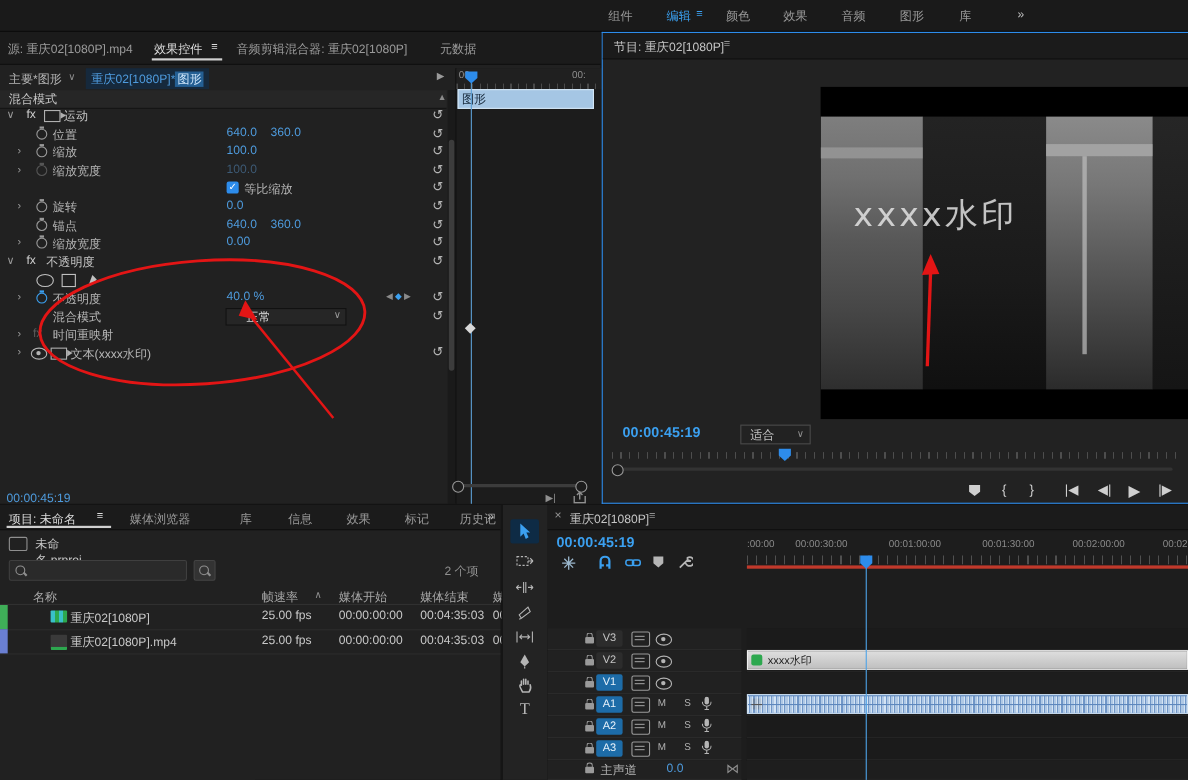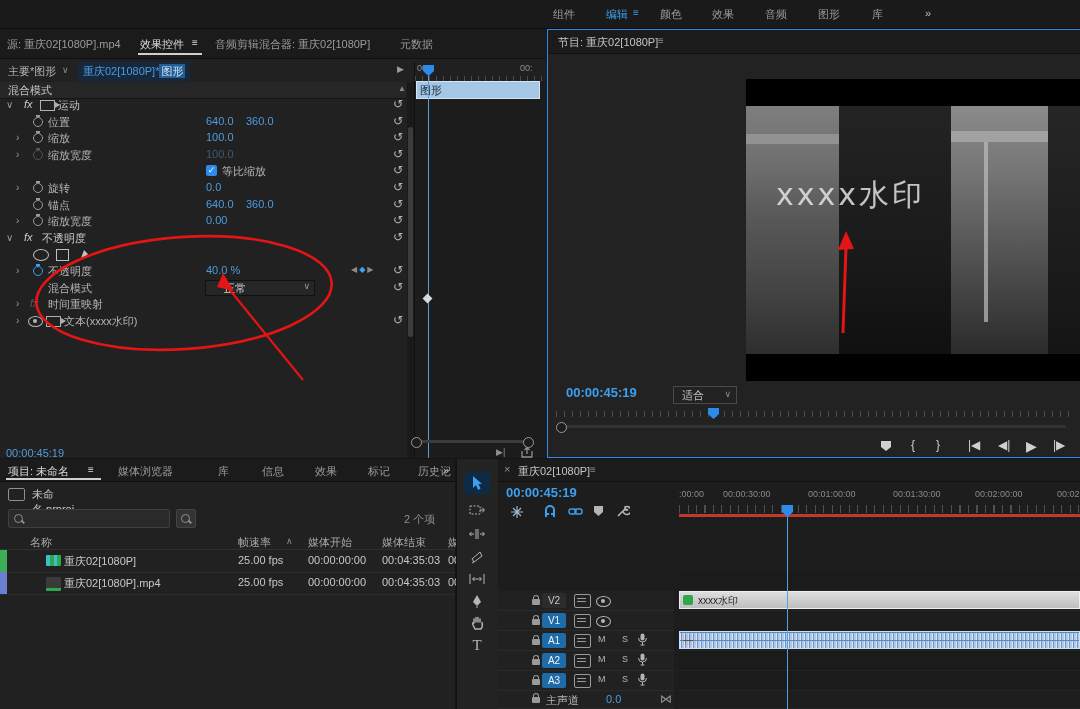--- a/index.html
+++ b/index.html
@@ -20,21 +20,21 @@
   .ec-tab.active{color:#dcdcdc;}
   .underline{position:absolute;height:2px;background:#cfcfcf;}
   .sel-row{position:absolute;left:0;top:33px;width:408px;height:20px;}
   .clipchip{position:absolute;left:78px;top:0px;padding:2px 5px;background:#16293c;color:#4e9bdd;}
   .clipchip .g{background:#245f93;color:#cfe6fa;padding:1px 2px;}
   .vfx-head{position:absolute;left:0;top:53px;width:406px;height:16px;background:#262626;border-bottom:1px solid #151515;}
   .ec-rows{position:absolute;left:0;top:68px;width:408px;}
   .row{position:relative;height:16.6px;}
   .c-disc{position:absolute;left:16px;top:2px;color:#9a9a9a;font-size:10px;}
   .c-grp-disc{position:absolute;left:6px;top:2px;color:#9a9a9a;font-size:10px;}
-  .c-fx{position:absolute;left:24px;top:1px;font-style:italic;color:#cbcbcb;}
+  .c-fx{position:absolute;left:24px;top:1px;color:#cbcbcb;}
   .c-fx.off{color:#5a5a5a;}
   .c-lbl{position:absolute;left:48px;top:1px;color:#b5b5b5;}
   .c-grp-lbl{position:absolute;left:58px;top:1px;color:#c5c5c5;}
   .c-v1{position:absolute;left:206px;top:1px;}
   .c-v2{position:absolute;left:246px;top:1px;}
   .c-reset{position:absolute;left:393px;top:1px;color:#b5b5b5;font-size:12px;line-height:13px;}
   .c-kf{position:absolute;left:351px;top:2px;font-size:8px;color:#8a8a8a;letter-spacing:2px;}
   .c-kf .add{color:#3ba0f0;}
   .sw{position:absolute;left:33px;top:3px;width:8px;height:8px;border:1px solid #9a9a9a;border-radius:50%;}
   .sw::before{content:"";position:absolute;left:2px;top:-3px;width:4px;height:2px;background:#9a9a9a;}
@@ -476,20 +476,26 @@
       <span class="tl-rlabel" style="left:0px">:00:00</span>
       <span class="tl-rlabel" style="left:44px">00:00:30:00</span>
       <span class="tl-rlabel" style="left:129px">00:01:00:00</span>
       <span class="tl-rlabel" style="left:214px">00:01:30:00</span>
       <span class="tl-rlabel" style="left:296px">00:02:00:00</span>
       <span class="tl-rlabel" style="left:378px">00:02:30:00</span>
       <div class="tl-ticks"></div>
     </div>
     <div class="renderbar"></div>
 
+    <div class="trk-hdr" style="top:112px">
+      <span class="lock"></span>
+      <span class="badge">V3</span>
+      <span class="target"></span>
+      <span class="eye" style="left:98px;top:5px"></span>
+    </div>
     <div class="trk-hdr" style="top:132px">
       <span class="lock"></span>
       <span class="badge">V2</span>
       <span class="target"></span>
       <span class="eye" style="left:98px;top:5px"></span>
     </div>
     <div class="trk-hdr" style="top:152px">
       <span class="lock"></span>
       <span class="badge on">V1</span>
       <span class="target"></span>

